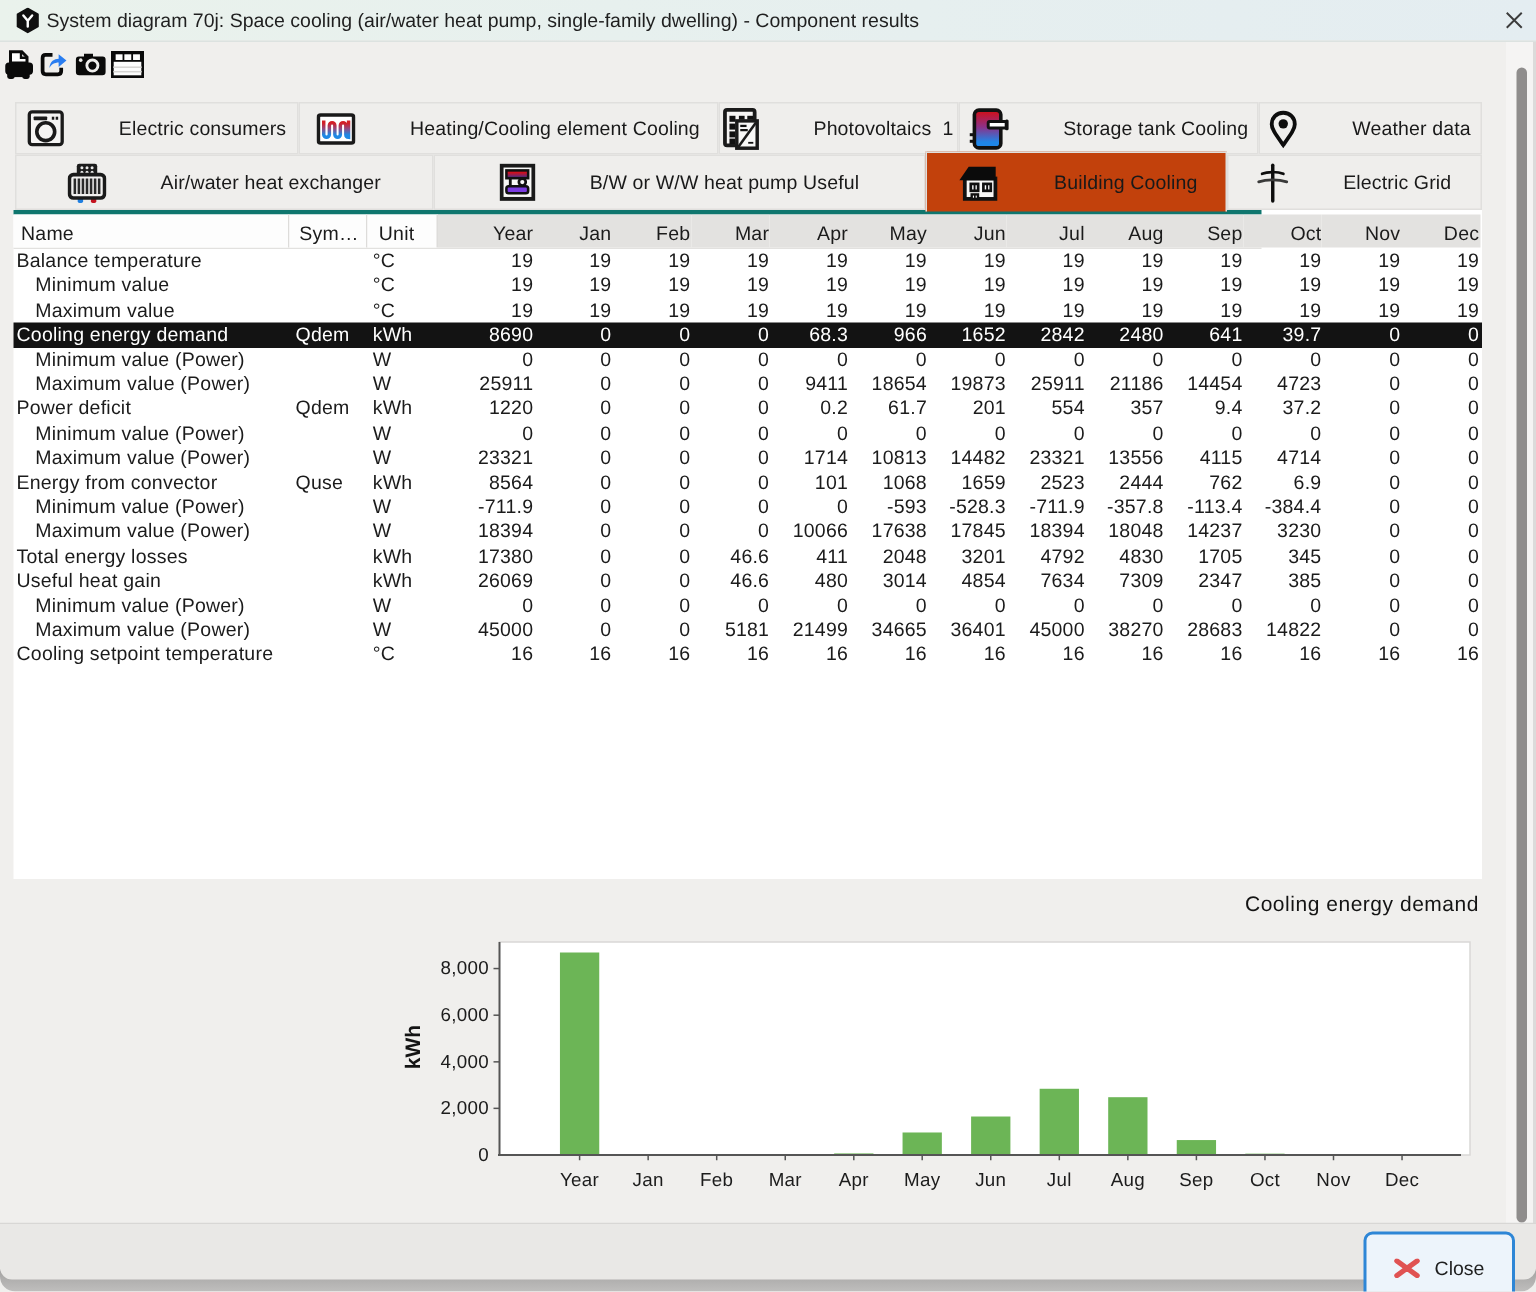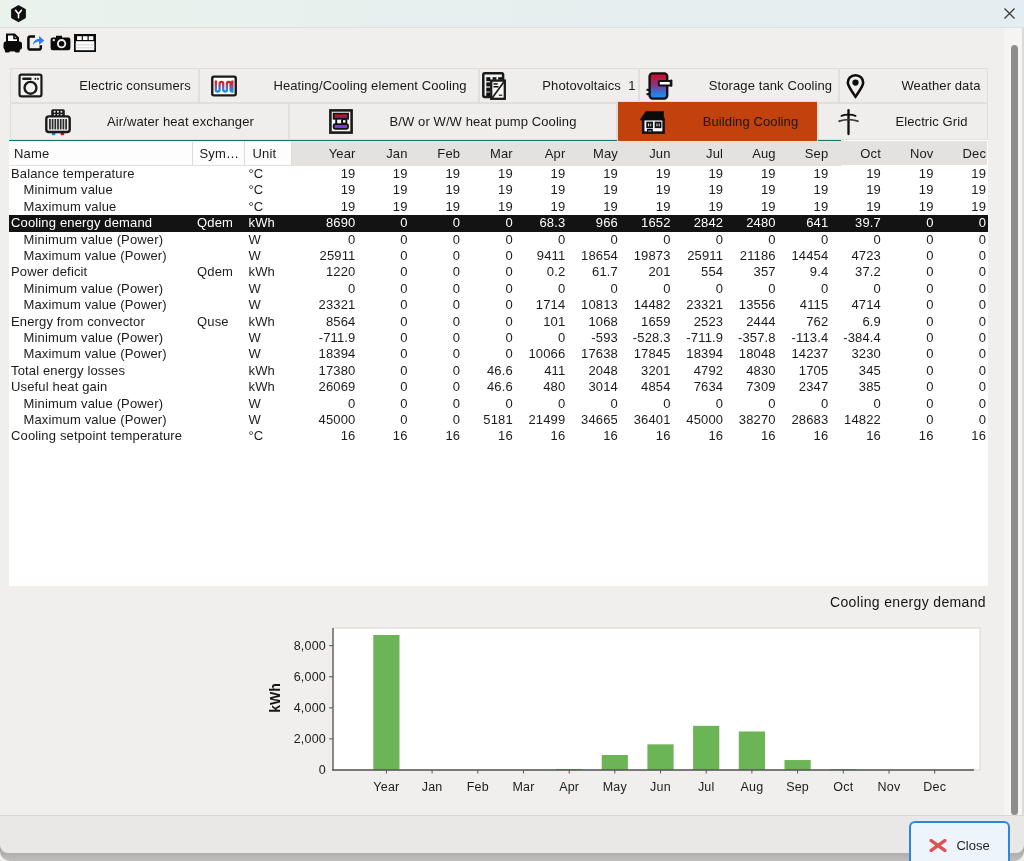--- a/index.html
+++ b/index.html
@@ -9,21 +9,21 @@
 .tlogo { position:absolute; left:10px; top:5px; }
 .title-text { position:absolute; left:31px; top:0; line-height:27px; font-size:13px; color:#1f1f1f; white-space:nowrap; }
 .tclose { position:absolute; right:7px; top:6px; width:15px; height:15px; }
 .toolbar { position:absolute; left:0; top:28px; width:1024px; height:40px; }
 .toolbar svg { position:absolute; }
 .tabs { position:absolute; left:0; top:0; }
 .tab { position:absolute; background:#efeeec; border:1px solid #e0dfdd; display:flex; align-items:center; justify-content:center; font-size:13px; letter-spacing:0.1px; color:#191919; white-space:nowrap;gap:28px; }
 .tab svg { margin-right:8px; flex:none; }
 .tab.sel { background:#c2410c; border-bottom:none; z-index:3; }
 .panel { position:absolute; left:9px; top:140px; width:979px; height:446px; background:#fff; }
-.thead { position:absolute; left:0; top:0; width:832px; height:25.5px; display:flex; font-size:13px; letter-spacing:0.15px; line-height:25px; color:#1b1b1b; border-top:1px solid #0f766e; border-bottom:1px solid #e2e1df; }
+.thead { position:absolute; left:0; top:0; width:832px; height:25.5px; display:flex; font-size:13px; letter-spacing:0.15px; line-height:25px; color:#1b1b1b; border-top:3px solid #0f766e; border-bottom:1px solid #e2e1df; }
 .thead .cn,.thead .cs,.thead .cu { border-right:1px solid #dddcda; background:#fdfdfd; }
 .thead .cy,.thead .cm { background:#e3e2e0; }
 .trow { position:absolute; left:0; width:979px; height:16.4px; display:flex; font-size:13px; letter-spacing:0.15px; line-height:16.4px; white-space:nowrap; }
 .selrow { background:#131313; color:#fff; }
 .cn { width:183.5px; flex:none; overflow:hidden; }
 .cs { width:52px; flex:none; padding-left:4.5px; }
 .cu { width:47.5px; flex:none; padding-left:4px; }
 .cy { width:63.5px; flex:none; text-align:right; }
 .cm { width:52.6px; flex:none; text-align:right; padding-right:0.5px; }
 .chart { position:absolute; left:0; top:586px; }
@@ -36,20 +36,21 @@
 .bstrip { position:absolute; left:0; top:846px; width:1024px; height:15px; background:linear-gradient(#a3a2a1,#bfbebd); border-radius:0 0 10px 10px; z-index:4; }
 .closebtn { position:absolute; left:909px; top:5px; width:101px; height:49px; background:#edf4fb; border:2px solid #2e86d6; border-radius:6px; display:flex; align-items:center; justify-content:center; font-size:13px; color:#1f1f1f; }
 .closebtn svg { margin-right:9px; }
 </style></head>
 <body>
 <div class="titlebar">
     <svg class="tlogo" width="17" height="18" viewBox="0 0 18 19">
       <path d="M9,0.8 L16.1,4.9 L16.1,13.3 L9,17.4 L1.9,13.3 L1.9,4.9 Z" fill="#101010" stroke="#101010" stroke-width="1.4" stroke-linejoin="round"></path>
       <path d="M5.9,5.6 L9,9.4 L12.1,5.6 M9,9.4 L9,13.4" fill="none" stroke="#fff" stroke-width="1.7" stroke-linecap="round" stroke-linejoin="round"></path>
     </svg>
+  <div class="title-text">System diagram 70j: Space cooling (air/water heat pump, single-family dwelling) - Component results</div>
   <svg class="tclose" viewBox="0 0 15 15">
       <path d="M2.5,2.5 L12.5,12.5 M12.5,2.5 L2.5,12.5" stroke="#3c3c3c" stroke-width="1.3"></path>
     </svg>
 </div>
 <div class="toolbar">
   <div style="position:absolute;left:3px;top:5px">
       <svg width="20" height="21" viewBox="0 0 20 21">
         <path d="M4,9 L4,1.5 L11.5,1.5 L15,5 L15,9 Z" fill="#fff" stroke="#0a0a0a" stroke-width="2"></path>
         <path d="M11,1.5 L11,5.5 L15,5.5" fill="none" stroke="#0a0a0a" stroke-width="1.6"></path>
         <rect x="0.5" y="8.6" width="18.5" height="8.2" rx="2.4" fill="#0a0a0a"></rect>
@@ -183,21 +184,21 @@
             <stop offset="0.3" stop-color="#cf1020"></stop>
             <stop offset="1" stop-color="#34349c"></stop>
           </linearGradient>
         </defs>
         <rect x="1.4" y="1.4" width="21.2" height="22.2" fill="#f8f8f7" stroke="#1a1a1a" stroke-width="2.6"></rect>
         <rect x="4.6" y="4.6" width="14.5" height="5.2" fill="url(#ghp)" stroke="#111" stroke-width="1.7"></rect>
         <rect x="4.6" y="15.2" width="14.5" height="4.6" rx="1.5" fill="#7b3be0" stroke="#111" stroke-width="1.7"></rect>
         <line x1="7.2" y1="9.8" x2="7.2" y2="15.2" stroke="#111" stroke-width="1.9"></line>
         <circle cx="15.2" cy="12.4" r="2.3" fill="#f8f8f7" stroke="#111" stroke-width="1.8"></circle>
       </svg>
-      <span>B/W or W/W heat pump Cooling</span>
+      <span>B/W or W/W heat pump Useful</span>
     </div>
     <div class="tab sel" style="left:617px;top:101px;width:201px;height:40px">
       <svg width="30" height="24" viewBox="0 0 30 24">
         <rect x="6.2" y="9" width="20.4" height="13.6" fill="#f7f7f6" stroke="#111" stroke-width="2.5"></rect>
         <polygon points="8.8,1.2 26.8,1.2 26.8,10.2 2.6,10.2" fill="#0b0b0b"></polygon>
         <g fill="#fff" stroke="#111" stroke-width="1.8">
           <rect x="10.2" y="12.6" width="4.9" height="4.6"></rect>
           <rect x="18.6" y="12.6" width="4.9" height="4.6"></rect>
         </g>
         <line x1="12.7" y1="13" x2="12.7" y2="16.8" stroke="#111" stroke-width="1.3"></line>

